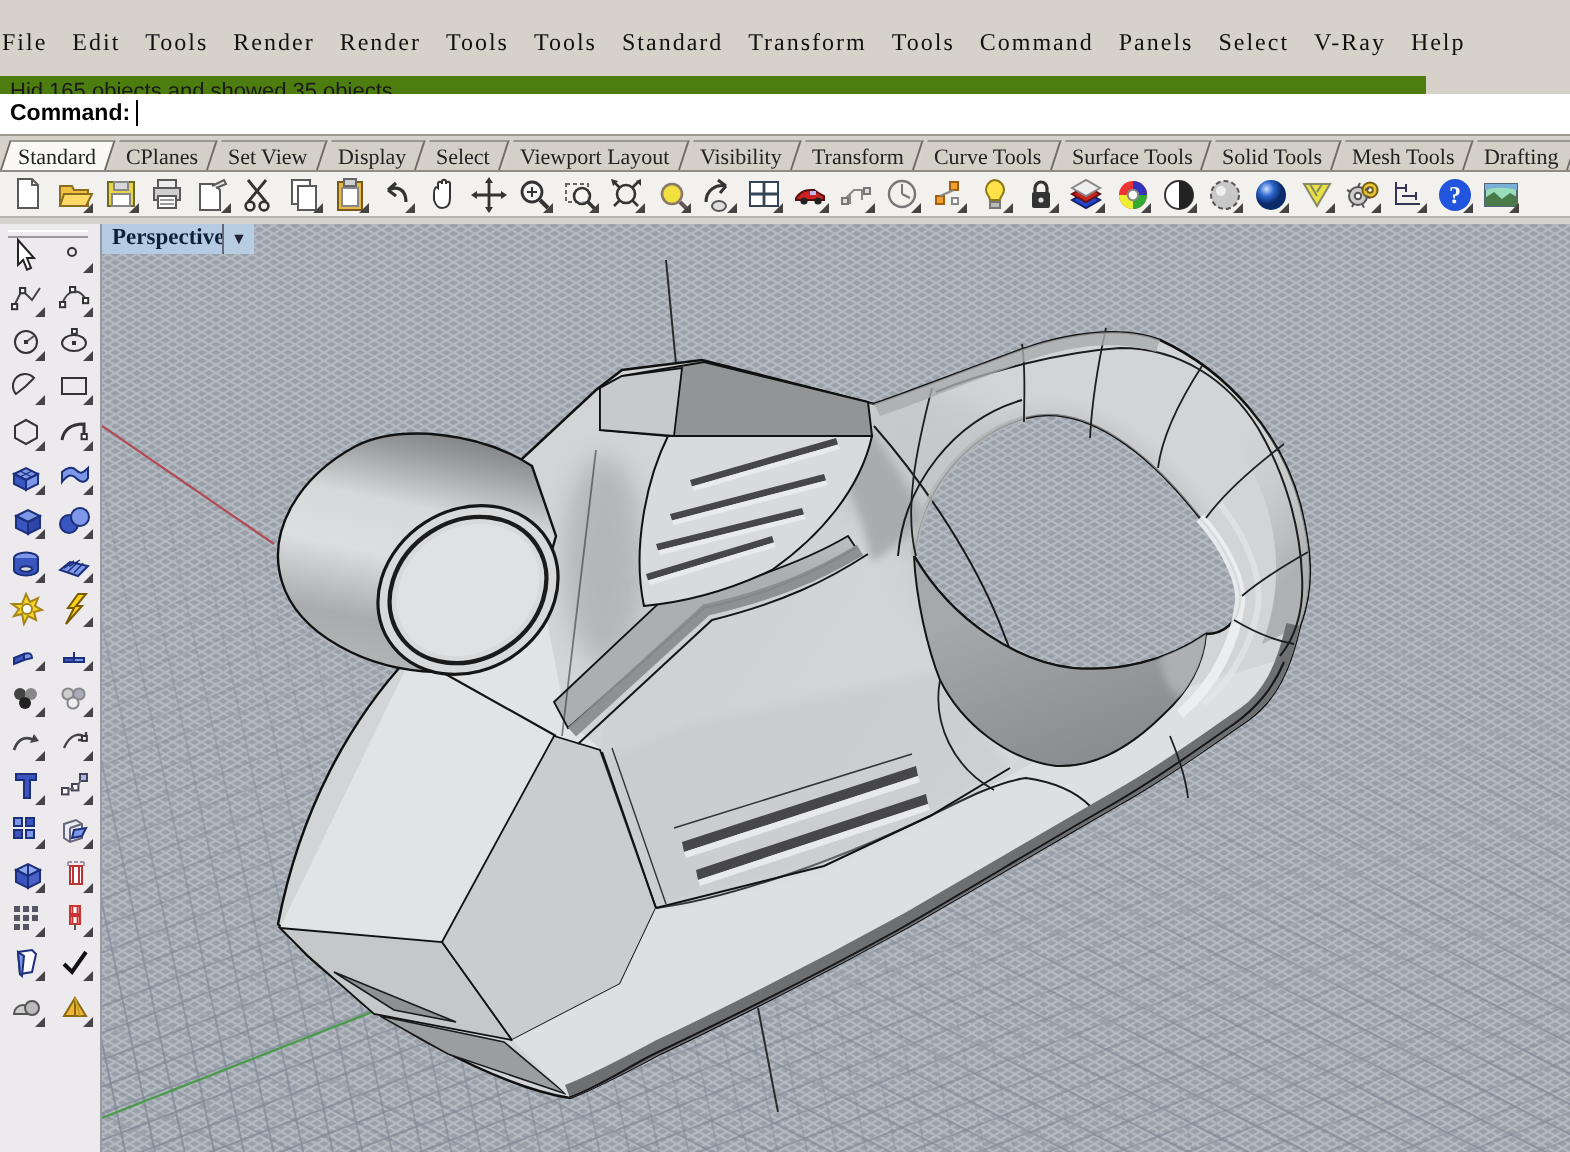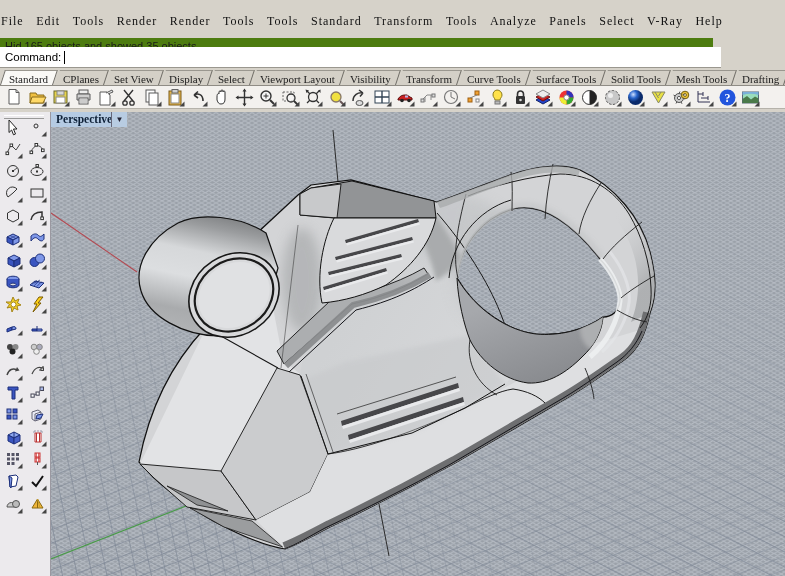--- a/index.html
+++ b/index.html
@@ -3,42 +3,42 @@
 *{margin:0;padding:0;box-sizing:border-box}
 html,body{width:785px;height:576px;overflow:hidden}
 #win{position:relative;width:785px;height:576px;font-family:"Liberation Sans",sans-serif;background:#d6d2c9}
 .titlebar{position:absolute;left:0;top:0;width:785px;height:14px;background:linear-gradient(90deg,#111c5e 0%,#1b2a74 25%,#34509a 55%,#4c6cae 100%);color:#fff}
 .titlebar .ticn{position:absolute;left:2px;top:1px;width:12px;height:12px}
 .titlebar .ttxt{position:absolute;left:19px;top:0px;font-family:"Liberation Serif",serif;font-weight:bold;font-size:12px;line-height:14px;letter-spacing:0.2px;white-space:pre}
 .menubar{position:absolute;left:0;top:14px;width:785px;height:15px;background:#d6d2c9;font-family:"Liberation Serif",serif;font-size:12px;line-height:15px;color:#111;white-space:nowrap}
 .menubar span{margin-right:12.5px;letter-spacing:1px}
 .menubar span:first-child{margin-left:1px}
 .cmdhist{position:absolute;left:0;top:38px;width:713px;height:17px;background:#4d7c0f;border-bottom:1px solid #aaa;font-size:11px;line-height:17px;color:#1a1a1a;padding-left:5px}
-.cmdline{position:absolute;left:0;top:47px;width:721px;height:21px;background:#fff;border-bottom:1px solid #9a978f;font-size:11.5px;line-height:20px;color:#000;padding-left:5px;font-weight:normal}
+.cmdline{position:absolute;left:0;top:47px;width:785px;height:21px;background:#fff;border-bottom:1px solid #9a978f;font-size:11.5px;line-height:20px;color:#000;padding-left:5px;font-weight:bold}
 .cmdline .cursor{display:inline-block;width:1px;height:13px;background:#000;vertical-align:middle;margin-left:3px}
 .tabbar{position:absolute;left:0;top:70px;width:785px;height:16px;background:#d6d2c9;border-bottom:1px solid #8f8c85;font-family:"Liberation Serif",serif;font-size:11px;white-space:nowrap}
 .tab{position:relative;display:inline-block;height:15px;line-height:16px;padding:0 6px;color:#222;transform:skewX(-18deg);transform-origin:bottom left;border-top:1px solid #9a978f;border-right:1.3px solid #6f6c66;background:#d4d0c7;margin-right:2px}
 .tab:first-child{border-left:1px solid #6f6c66}
 .tab.active{border-left:1px solid #6f6c66}
 .tab>i{display:inline-block;font-style:normal;transform:skewX(18deg)}
 .tab.active{background:#faf9f6}
 .toolbar{position:absolute;left:0;top:86px;width:785px;height:24px;background:#f3f1ee;border-bottom:1px solid #b5b2aa}
 .ticon{position:absolute;top:2px;width:19px;height:19px}
 .sep{position:absolute;left:0;top:108px;width:785px;height:4px;background:#d6d2c9;border-top:1px solid #b5b2aa}
 .sidebar{position:absolute;left:0;top:112px;width:51px;height:464px;background:#eceaed;border-right:1px solid #9a98a0}
 .grip{position:absolute;left:4px;top:3px;width:40px;height:4px;border-top:1px solid #fff;border-bottom:1px solid #999}
 .sicon{position:absolute;width:19px;height:19px}
 .viewport{position:absolute;left:51px;top:112px;width:678px;height:464px;background:#7dd3fc}
 .viewport svg{position:absolute;left:0;top:0}
 .vplabel{position:absolute;left:0px;top:0px;width:60px;height:15px;background:#b5cbe3;font-family:"Liberation Serif",serif;font-weight:bold;font-size:11.5px;line-height:15px;color:#0e2138;padding-left:5px}
 .vparrow{position:absolute;left:60px;top:0px;width:16px;height:15px;background:#b8cce2;border-left:1px solid #667;font-size:8px;line-height:15px;text-align:center;color:#223}
 </style></head>
 <body>
 <div id="win">
-<div class="menubar"><span>File</span><span>Edit</span><span>Tools</span><span>Render</span><span>Render</span><span>Tools</span><span>Tools</span><span>Standard</span><span>Transform</span><span>Tools</span><span>Analyze</span><span>Panels</span><span>Select</span><span>V-Ray</span><span>Help</span></div>
+<div class="menubar"><span>File</span><span>Edit</span><span>Tools</span><span>Render</span><span>Render</span><span>Tools</span><span>Tools</span><span>Standard</span><span>Transform</span><span>Tools</span><span>Command</span><span>Panels</span><span>Select</span><span>V-Ray</span><span>Help</span></div>
 <div class="cmdhist">Hid 165 objects and showed 35 objects.</div>
 <div class="cmdline">Command:<span class="cursor"></span></div>
 <div class="tabbar"><span class="tab active"><i>Standard</i></span><span class="tab"><i>CPlanes</i></span><span class="tab"><i>Set View</i></span><span class="tab"><i>Display</i></span><span class="tab"><i>Select</i></span><span class="tab"><i>Viewport Layout</i></span><span class="tab"><i>Visibility</i></span><span class="tab"><i>Transform</i></span><span class="tab"><i>Curve Tools</i></span><span class="tab"><i>Surface Tools</i></span><span class="tab"><i>Solid Tools</i></span><span class="tab"><i>Mesh Tools</i></span><span class="tab"><i>Drafting</i></span></div>
 <div class="toolbar">
       <span class="ticon" style="left:5px"><svg width="19" height="19" viewBox="0 0 19 19">
           <path d="M4 1.5 L11 1.5 L14 4.5 L14 16 L4 16 Z" fill="#fff" stroke="#5a5a5a"></path>
           <path d="M11 1.5 L11 4.5 L14 4.5" fill="none" stroke="#5a5a5a"></path>
         </svg></span>
       <span class="ticon" style="left:28px"><svg width="19" height="19" viewBox="0 0 19 19">
           <path d="M2 5 L8 5 L9 7 L16 7 L16 15 L2 15 Z" fill="#f0c040" stroke="#8a6d1d"></path>

